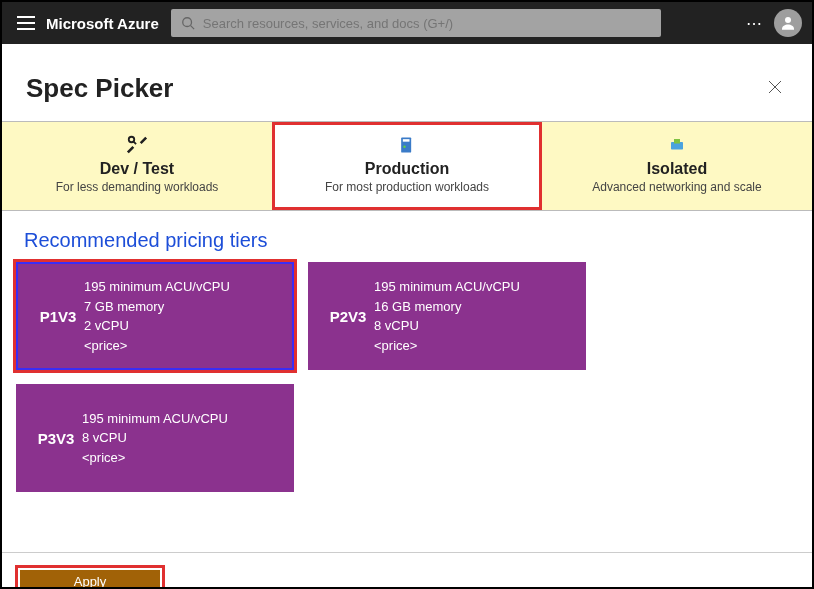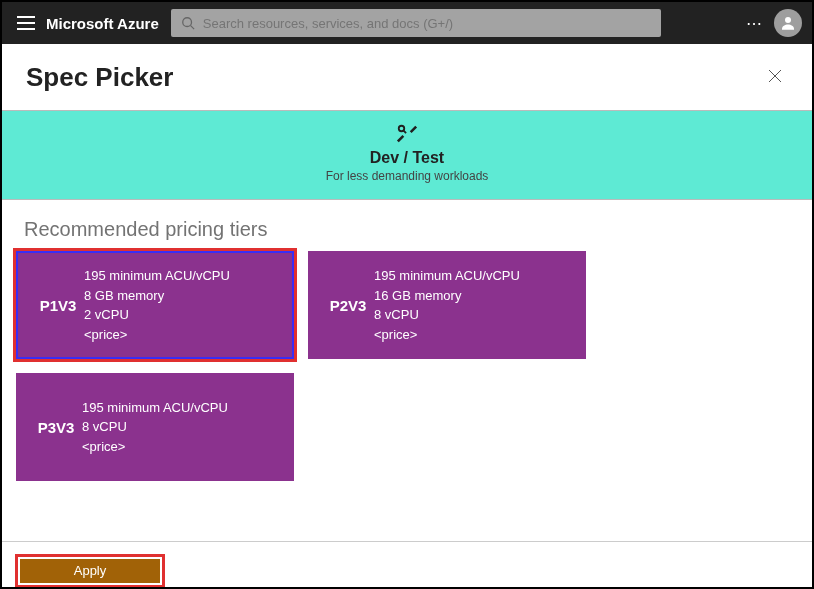--- a/index.html
+++ b/index.html
@@ -10,41 +10,41 @@
   .hamburger { width: 28px; height: 28px; display: flex; flex-direction: column; justify-content: center; gap: 4px; align-items: center; cursor: pointer; }
   .hamburger span { display: block; width: 18px; height: 2px; background: #fff; }
   .brand { font-weight: 600; font-size: 15px; margin-left: 4px; white-space: nowrap; }
   .searchbox { flex: 0 0 auto; width: 490px; height: 28px; background: #a3a3a3; border-radius: 2px; display: flex; align-items: center; padding: 0 10px; color: #666; gap: 8px; margin-left: 10px; }
   .searchbox input { border: none; outline: none; flex: 1; font-size: 13px; color: #333; background: transparent; }
   .topbar-spacer { flex: 1; }
   .ellipsis { color: #fff; font-size: 16px; letter-spacing: 2px; padding: 0 8px; cursor: pointer; }
   .avatar { width: 28px; height: 28px; border-radius: 50%; background: #9e9e9e; display: flex; align-items: center; justify-content: center; }
 
   
-  .blade-header { display: flex; align-items: center; justify-content: space-between; padding: 17px 24px 16px; border-radius: 14px; }
+  .blade-header { display: flex; align-items: center; justify-content: space-between; padding: 28px 24px 16px; border-radius: 14px; }
   .blade-title { font-size: 26px; font-weight: 600; color: #222; }
   .close-x { font-size: 18px; color: #555; cursor: pointer; padding: 6px; }
 
   
   .scroll-area { height: calc(589px - 42px - 58px); overflow-y: scroll; position: relative; }
   .scroll-area::-webkit-scrollbar { width: 16px; }
   .scroll-area::-webkit-scrollbar-track { background: #f0f0f0; }
   .scroll-area::-webkit-scrollbar-thumb { background: #c1c1c1; }
 
   
-  .tabs { display: flex; background: #5eead4; border-top: 1px solid #bbb; border-bottom: 1px solid #bbb; }
+  .tabs { display: flex; background: #fef9c3; border-top: 1px solid #bbb; border-bottom: 1px solid #bbb; }
   .tab { flex: 1; text-align: center; padding: 12px 0 16px; cursor: pointer; position: relative; }
   .tab.active { background: #fff; }
   .tab-icon { height: 22px; display: flex; align-items: center; justify-content: center; margin-bottom: 4px; }
   .tab-title { font-size: 16px; font-weight: 600; color: #222; }
   .tab-sub { font-size: 12px; color: #444; margin-top: 2px; }
   .tab.highlight { outline: 3px solid #e03030; outline-offset: -3px; }
 
   
-  .section-head { font-size: 20px; font-weight: 400; color: #737373; padding: 18px 22px 10px; }
+  .section-head { font-size: 20px; font-weight: 400; color: #1d4ed8; padding: 18px 22px 10px; }
 
   
   .cards { display: flex; flex-wrap: wrap; gap: 14px; padding: 0 14px 20px; }
   .card { width: 278px; height: 108px; background: #8b328e; color: #fff; display: flex; align-items: center; padding: 0 14px; cursor: pointer; }
   .card.selected { outline: 3px solid #e03030; outline-offset: 0; border: 2px solid #3a2df5; }
   .card-name { font-weight: 700; font-size: 15px; width: 52px; text-align: center; }
   .card-specs { font-size: 13px; line-height: 1.5; }
 
   
   .footer { position: absolute; left: 0; right: 0; bottom: 0; height: 58px; border-top: 1px solid #ccc; background: #fff; display: flex; align-items: center; padding: 0 18px; }
@@ -96,30 +96,51 @@
         <svg width="22" height="22" viewBox="0 0 24 24" fill="#202020">
             <path d="M21 3l-6 6 2 2 6-6-2-2zM3 21l6-6-2-2-6 6 2 2z"></path>
             <path d="M14 10l-4 4"></path>
             <circle cx="6" cy="6" r="3" fill="none" stroke="#202020" stroke-width="2"></circle>
             <path d="M8 8l3 3" stroke="#202020" stroke-width="2"></path>
           </svg>
       </div>
       <div class="tab-title">Dev / Test</div>
       <div class="tab-sub">For less demanding workloads</div>
     </div>
+    <div class="tab active highlight">
+      <div class="tab-icon">
+        <svg width="20" height="20" viewBox="0 0 24 24">
+            <rect x="5" y="3" width="12" height="18" rx="1" fill="#3a7bc8"></rect>
+            <rect x="7" y="5" width="8" height="3" fill="#fff"></rect>
+            <circle cx="9" cy="14" r="1.5" fill="#5fd040"></circle>
+          </svg>
+      </div>
+      <div class="tab-title">Production</div>
+      <div class="tab-sub">For most production workloads</div>
+    </div>
+    <div class="tab">
+      <div class="tab-icon">
+        <svg width="18" height="18" viewBox="0 0 24 24">
+            <rect x="4" y="8" width="16" height="10" rx="1" fill="#4aa3df"></rect>
+            <rect x="8" y="4" width="8" height="6" fill="#7fc241"></rect>
+          </svg>
+      </div>
+      <div class="tab-title">Isolated</div>
+      <div class="tab-sub">Advanced networking and scale</div>
+    </div>
   </div>
 
   <div class="section-head">Recommended pricing tiers</div>
 
   <div class="cards">
     <div class="card selected">
       <div class="card-name">P1V3</div>
       <div class="card-specs">
         <div>195 minimum ACU/vCPU</div>
-        <div>8 GB memory</div>
+        <div>7 GB memory</div>
         <div>2 vCPU</div>
         <div>&lt;price&gt;</div>
       </div>
     </div>
     <div class="card">
       <div class="card-name">P2V3</div>
       <div class="card-specs">
         <div>195 minimum ACU/vCPU</div>
         <div>16 GB memory</div>
         <div>8 vCPU</div>

